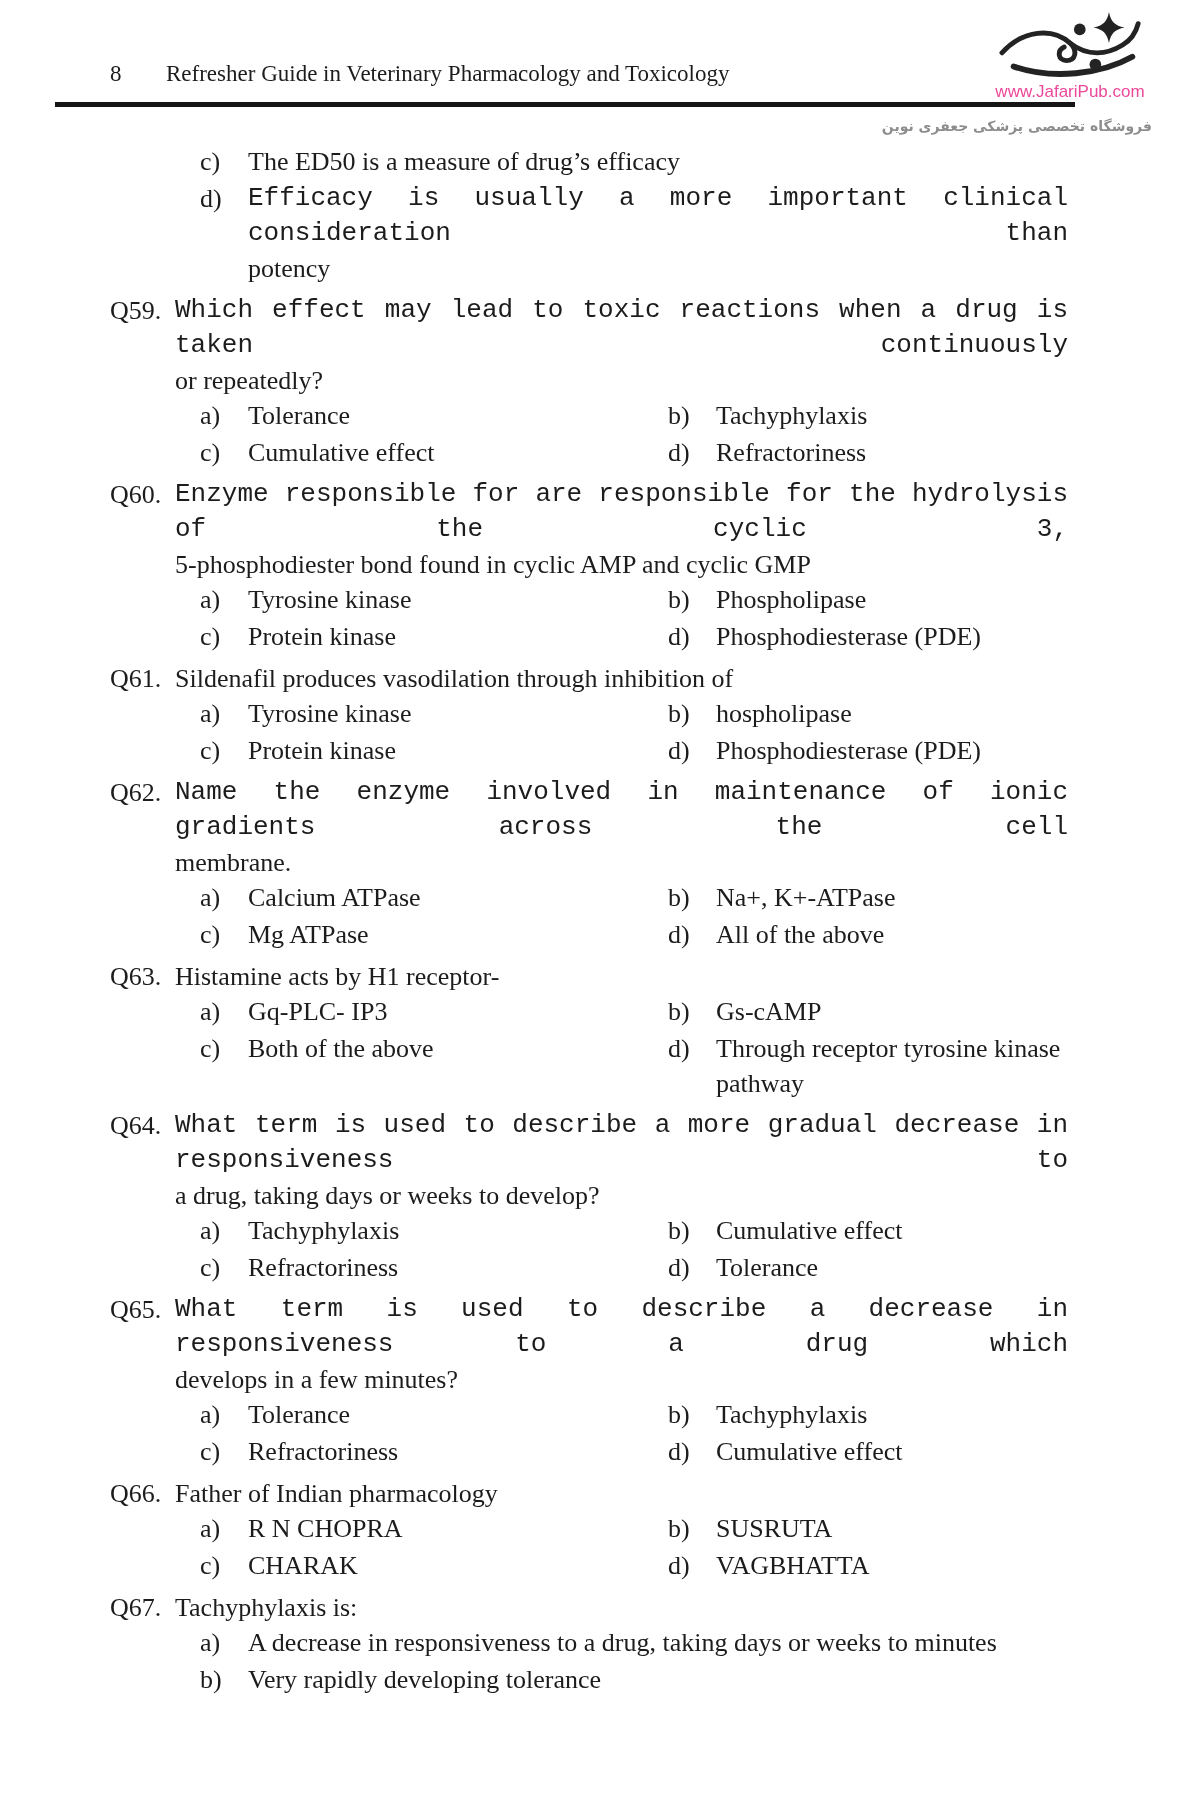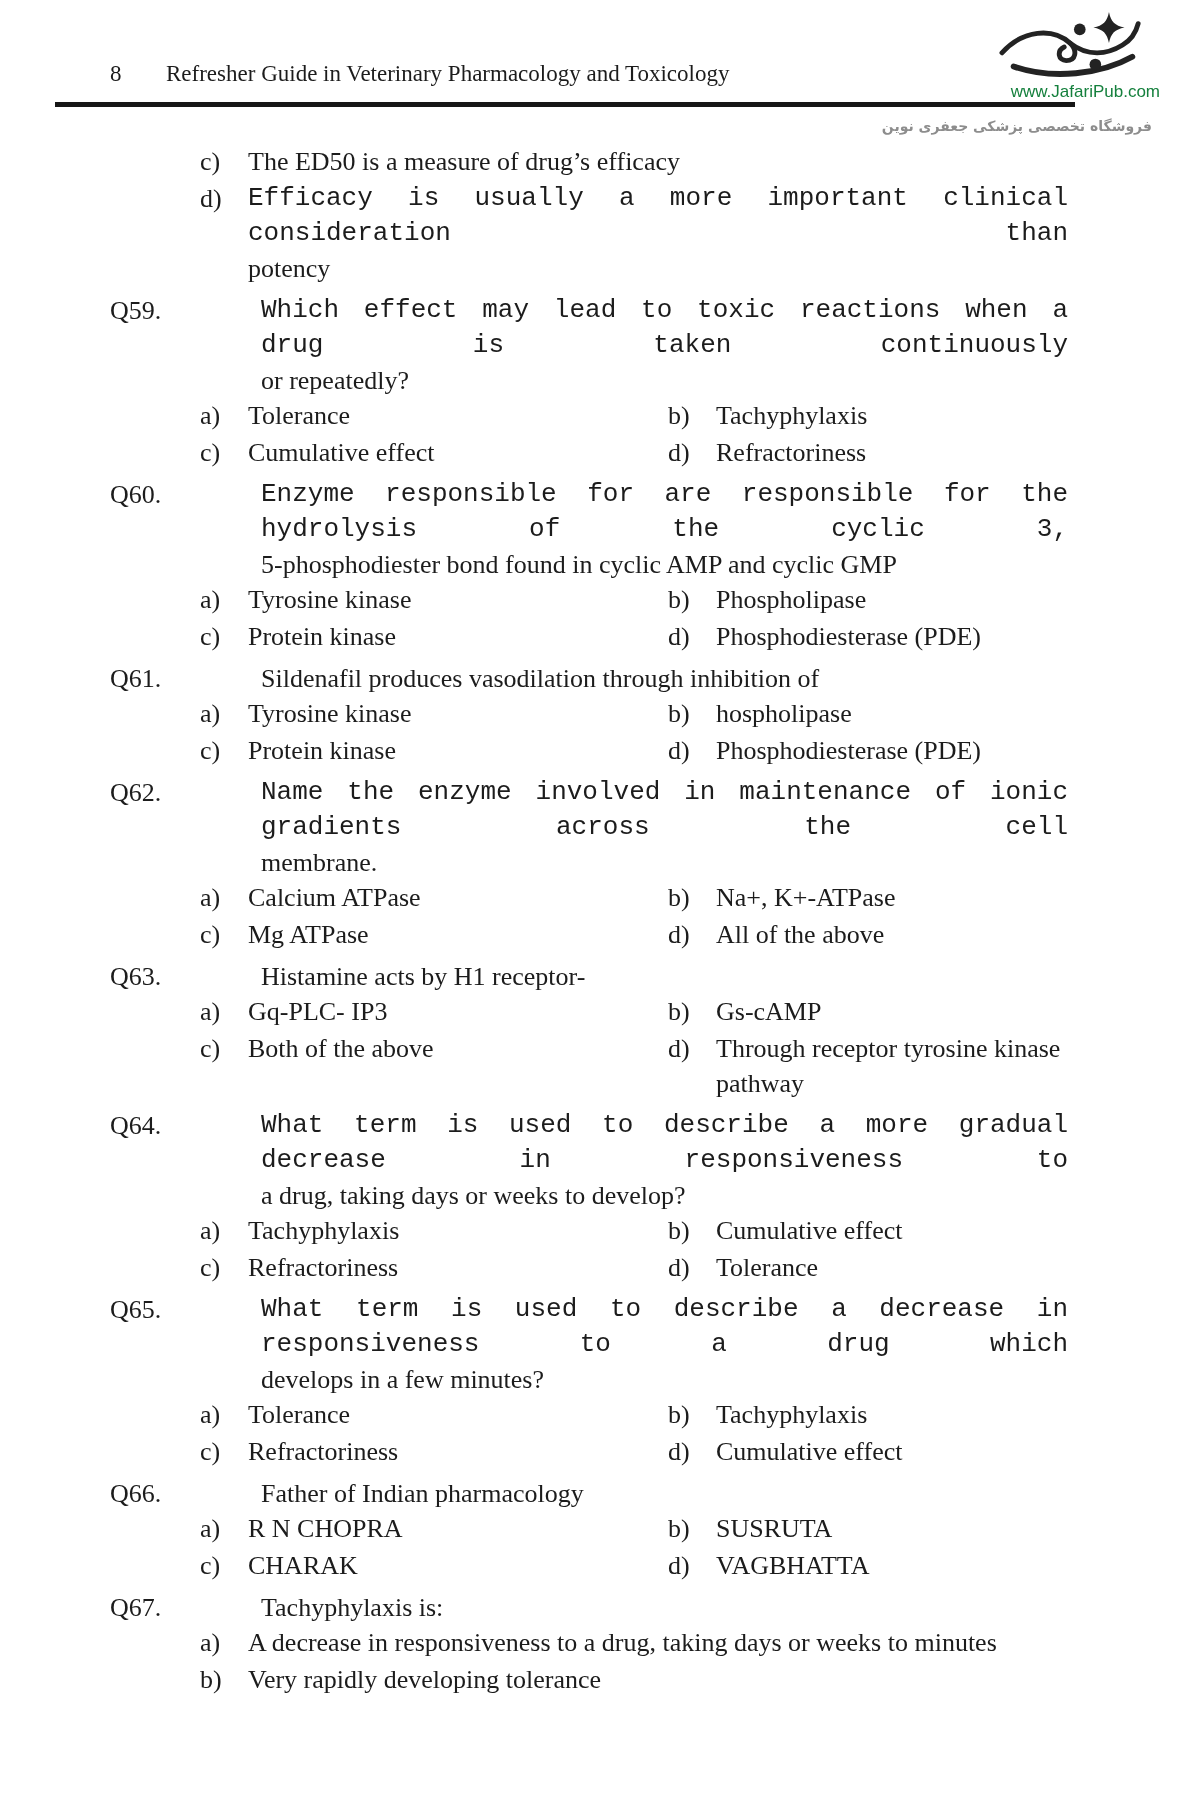--- a/index.html
+++ b/index.html
@@ -23,37 +23,37 @@
   }
   .rule {
     position: absolute; left: 55px; top: 102px;
     width: 1020px; height: 5px; background: #161616;
   }
   
   .logo-box { position: absolute; left: 992px; top: 10px; width: 160px; height: 72px; }
   .logo-box svg { width: 100%; height: 100%; }
   .site-url {
     position: absolute; left: 980px; top: 82px; width: 180px;
-    text-align: right; font-family: "Liberation Sans", sans-serif;
-    font-size: 17px; color: #15803d;
+    text-align: center; font-family: "Liberation Sans", sans-serif;
+    font-size: 17px; color: #ec4899;
   }
   .tagline {
     position: absolute; right: 48px; top: 118px;
     font-family: "DejaVu Sans", sans-serif; font-size: 14px;
     color: #8d8d8d; direction: rtl; font-weight: bold;
   }
   
   .content {
     position: absolute; left: 110px; top: 144px; width: 958px;
     font-size: 26px; line-height: 35px;
   }
   .qblock { margin-top: 7px; }
-  .qrow { display: flex; gap: 40px; }
+  .qrow { display: flex; }
   .qnum { width: 65px; flex: 0 0 65px; }
-  .qtext { flex: 1; margin-left: 46px; }
+  .qtext { flex: 1; }
   .stretch { text-align: justify; text-align-last: justify; font-family: Liberation Mono, monospace; }
   .opts { margin-left: 90px; display: grid; row-gap: 2px; }
   .opts.two-col { grid-template-columns: 48px 420px 48px 1fr; }
   .opts.one-col { grid-template-columns: 48px 1fr; }
   .nowrap { white-space: nowrap; }
 </style>
 </head>
 <body>
 
 <div class="page">

